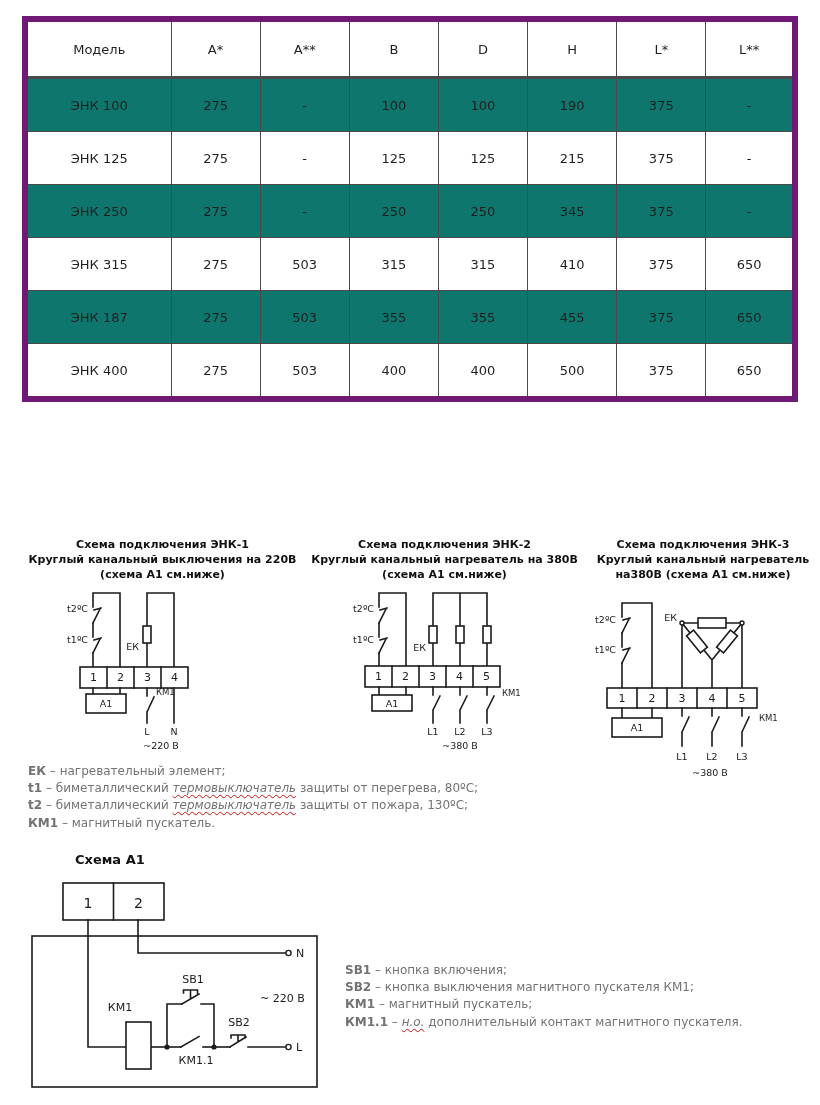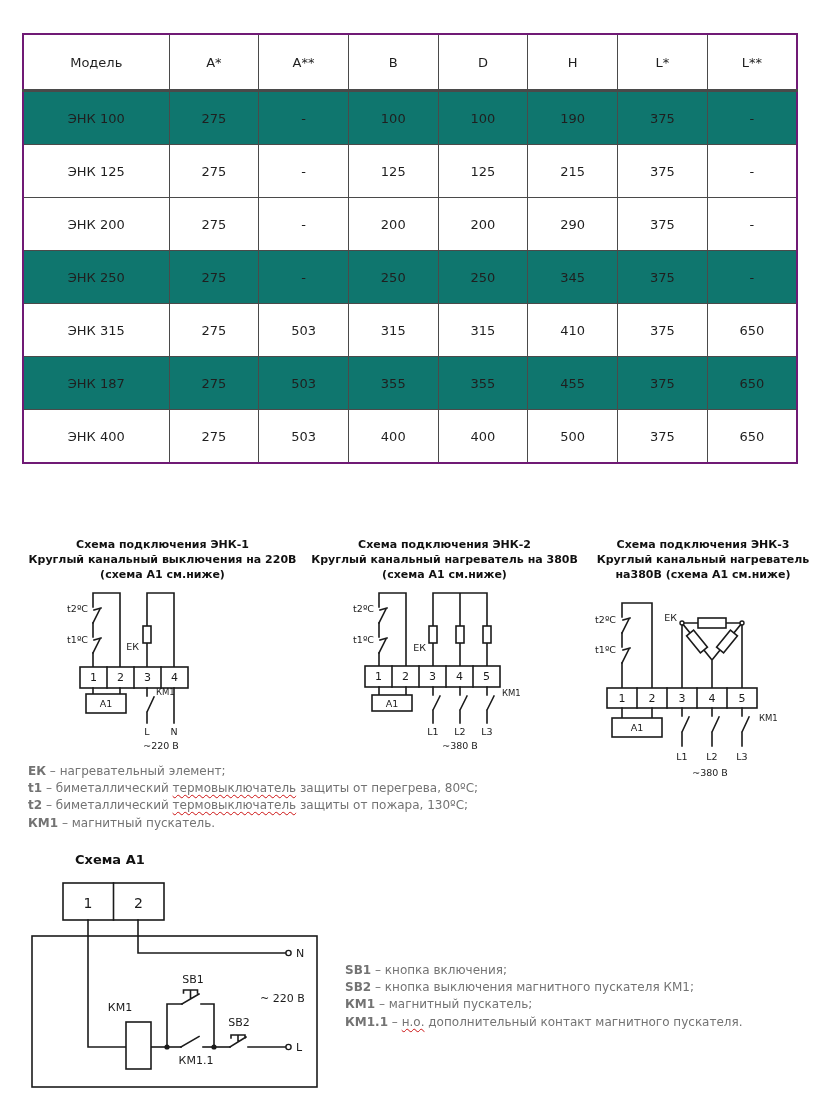--- a/index.html
+++ b/index.html
@@ -1,21 +1,21 @@
 <!DOCTYPE html>
 <html><head>
 <meta charset="utf-8">
 <style>
   html,body{margin:0;padding:0;background:#ffffff;}
   .page{position:relative;width:820px;height:1105px;background:#fff;
         font-family:"DejaVu Sans","Liberation Sans",sans-serif;color:#1c1c1c;overflow:hidden;}
 
   
-  table.dims{position:absolute;left:22px;top:33px;width:776px;border-collapse:collapse;
-             table-layout:fixed;border:2px solid #701a75;}
+  table.dims{position:absolute;left:22px;top:16px;width:776px;border-collapse:collapse;
+             table-layout:fixed;border:6px solid #701a75;}
   table.dims th,table.dims td{border:1.5px solid #4a4a4a;text-align:center;vertical-align:middle;
              font-size:13px;font-weight:normal;color:#1f1f1f;padding:0;}
   table.dims thead th{height:54px;border-bottom:3px solid #4a4a4a;background:#fff;}
   table.dims tbody td{height:52px;background:#fff;}
   table.dims tbody tr.alt td{background:#0f766e;}
 
   
   .dia-title{position:absolute;text-align:center;font-weight:bold;font-size:11px;line-height:15px;color:#111;}
 
   
@@ -29,21 +29,21 @@
   svg .numL{font-size:14px;}
   svg .med{font-size:11px;}
   .mid{text-anchor:middle;} .end{text-anchor:end;}
   .dot{fill:#1b1b1b;stroke:none;}
   .ring{fill:#fff;stroke:#1b1b1b;stroke-width:1.4;}
 
   
   .legend{position:absolute;font-size:12px;line-height:17.2px;color:#737373;white-space:nowrap;}
   .legend .term{font-weight:bold;}
   .wavy{text-decoration-line:underline;text-decoration-style:wavy;text-decoration-color:#cc1111;
-        text-decoration-thickness:1px;text-underline-offset:2px;}
+        text-decoration-thickness:1px;text-underline-offset:2px;font-style:italic;}
   .a1-title{position:absolute;font-weight:bold;font-size:13px;color:#111;text-align:left;}
 </style>
 </head>
 <body>
 
 <div class="page">
 
   <table class="dims">
     <colgroup>
         <col style="width:146px">
@@ -78,30 +78,20 @@
           <td>375</td>
           <td>-</td>
       </tr>
       <tr>
         <td>ЭНК 125</td>
           <td>275</td>
           <td>-</td>
           <td>125</td>
           <td>125</td>
           <td>215</td>
-          <td>375</td>
-          <td>-</td>
-      </tr>
-      <tr>
-        <td>ЭНК 200</td>
-          <td>275</td>
-          <td>-</td>
-          <td>200</td>
-          <td>200</td>
-          <td>290</td>
           <td>375</td>
           <td>-</td>
       </tr>
       <tr class="alt">
         <td>ЭНК 250</td>
           <td>275</td>
           <td>-</td>
           <td>250</td>
           <td>250</td>
           <td>345</td>

